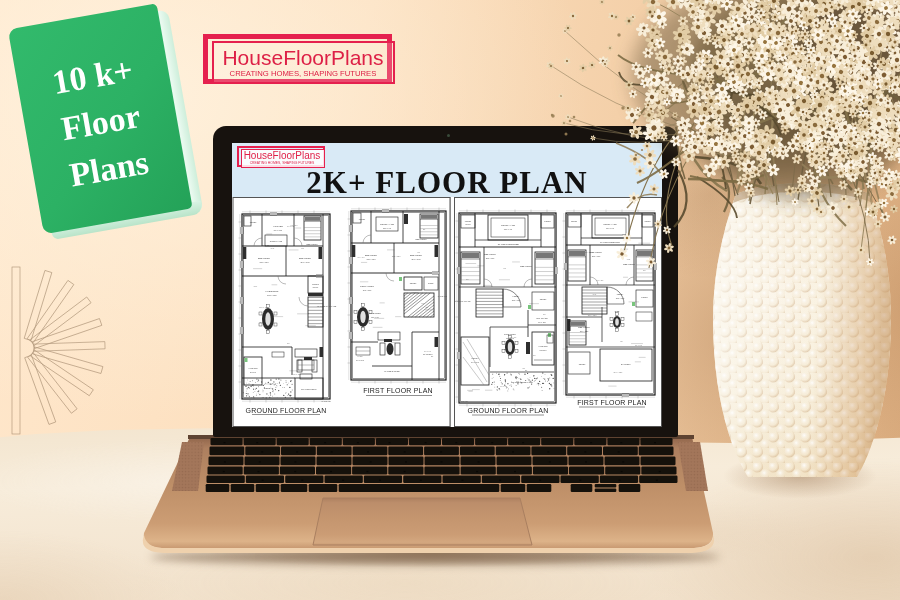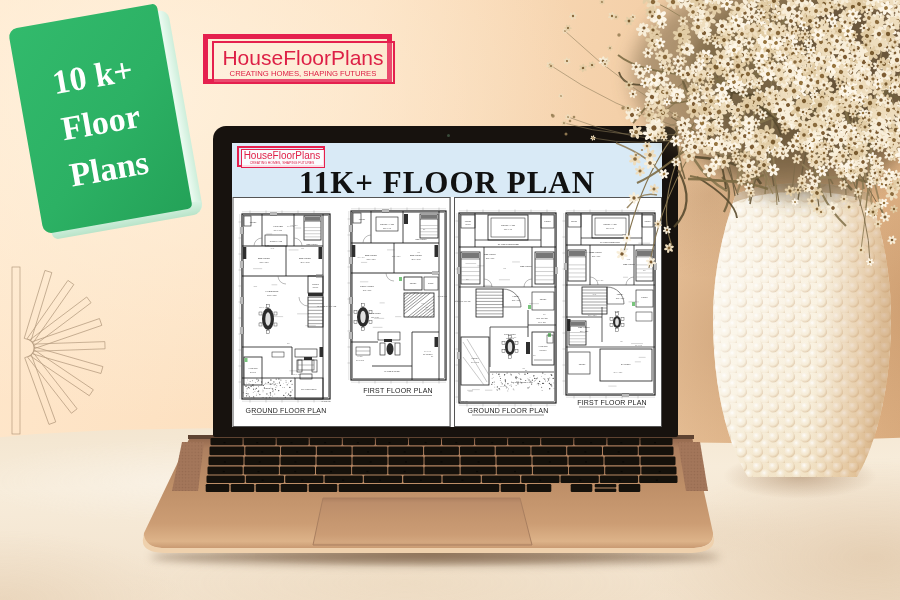--- a/index.html
+++ b/index.html
@@ -254,21 +254,21 @@
 
   <div class="abs" style="left:0;top:0;width:430px;height:56px;background:#d9eaf6;"></div>
 
   <div class="abs" style="left:5px;top:3px;width:88px;height:22px;">
     <div class="abs" style="left:0;top:0;width:84px;height:17px;border:2px solid #e5204e;"></div>
     <div class="abs" style="left:4px;top:3px;width:82px;height:17px;border:1px solid #e5204e;background:rgba(255,255,255,0.85);"></div>
     <div class="abs" style="left:5px;top:4px;width:80px;text-align:center;color:#e02048;font-size:10px;white-space:nowrap;">HouseFloorPlans</div>
     <div class="abs" style="left:5px;top:14.5px;width:80px;text-align:center;color:#e02048;font-size:3.4px;white-space:nowrap;">CREATING HOMES, SHAPING FUTURES</div>
   </div>
 
-  <div class="abs" style="left:0;top:22px;width:430px;text-align:center;color:#111111;font-family:'Liberation Serif',serif;font-weight:bold;font-size:31px;letter-spacing:1px;">11K+ FLOOR PLAN</div>
+  <div class="abs" style="left:0;top:22px;width:430px;text-align:center;color:#111111;font-family:'Liberation Serif',serif;font-weight:bold;font-size:31px;letter-spacing:1px;">2K+ FLOOR PLAN</div>
 
   <svg id="plans" class="abs" style="left:0;top:54px;" width="430" height="230" viewBox="0 0 430 230">
 
 <rect x="0" y="0" width="430" height="230" fill="#ffffff"></rect>
 
 <rect x="1" y="0.5" width="217" height="229" stroke="#555" stroke-width="1.0" fill="none"></rect>
 
 <rect x="222.5" y="0.5" width="207" height="229" stroke="#555" stroke-width="1.0" fill="none"></rect>
 <line x1="218.5" y1="0" x2="218.5" y2="230" stroke="#888" stroke-width="1.0"></line>
 

